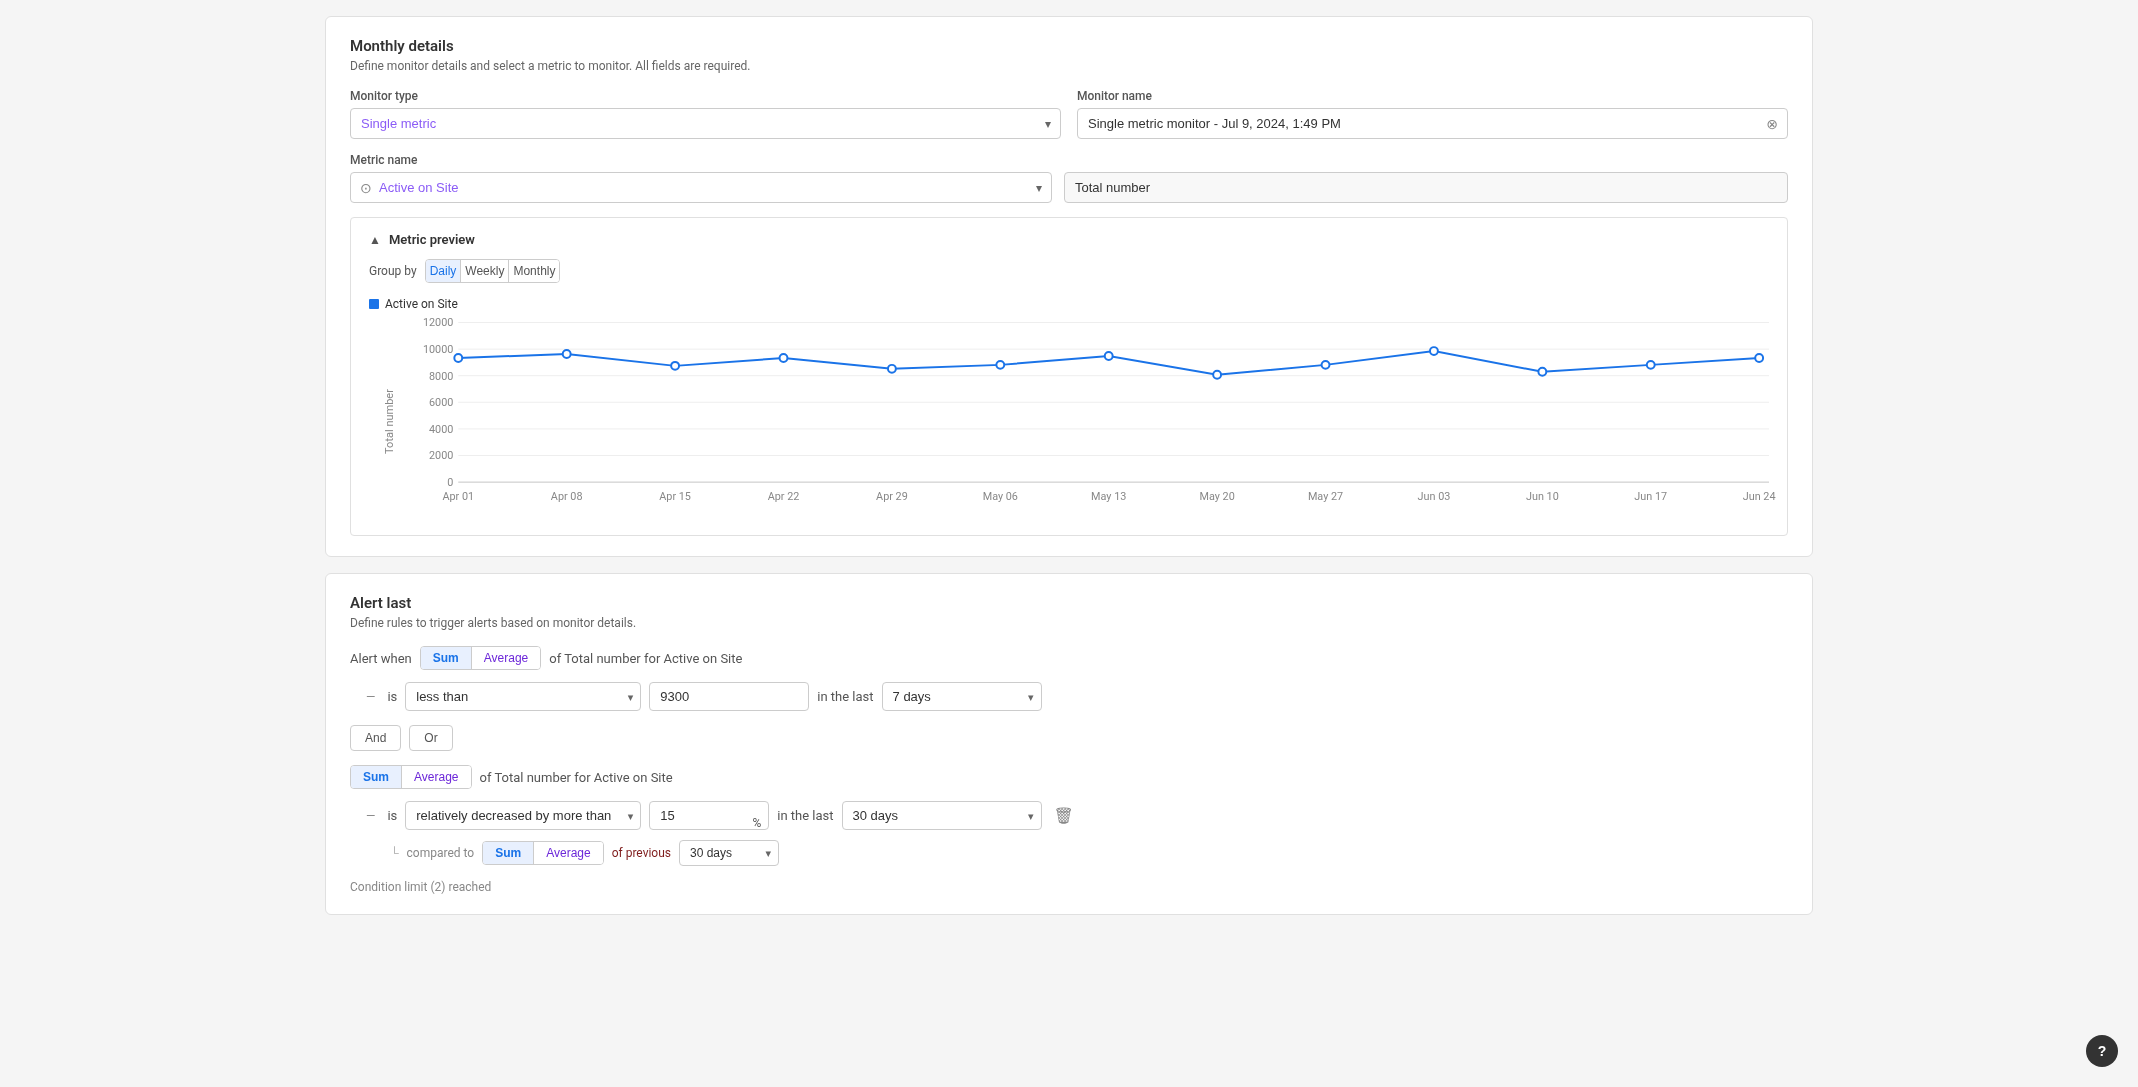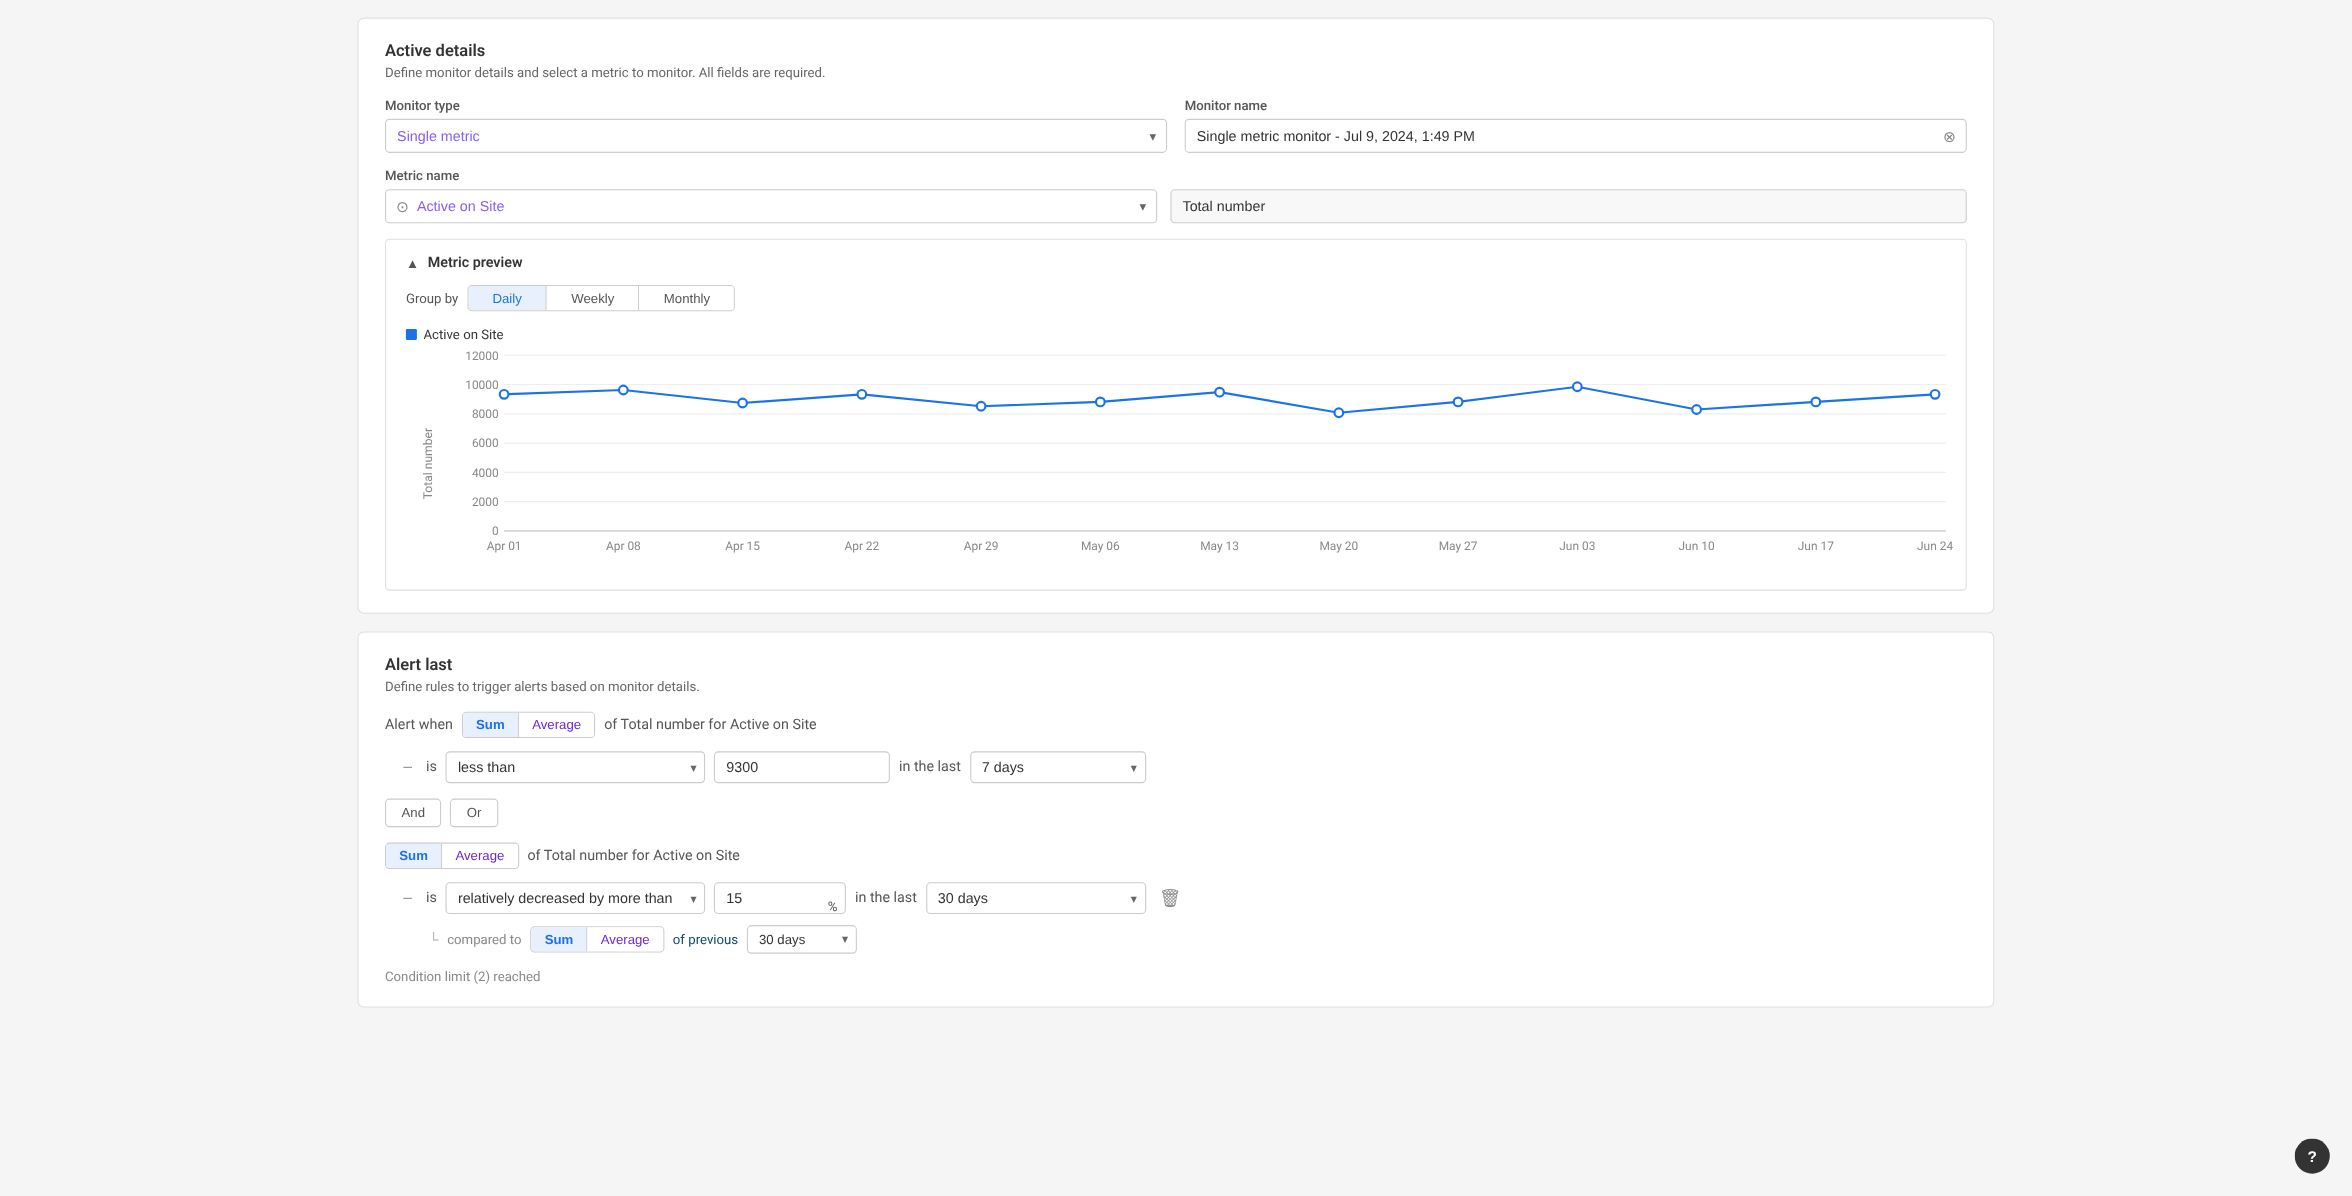--- a/index.html
+++ b/index.html
@@ -143,21 +143,21 @@
       font-size: 12px;
       color: #555;
     }
     .tab-group {
       display: flex;
       border: 1px solid #ccc;
       border-radius: 4px;
       overflow: hidden;
     }
     .tab-btn {
-      padding: 4px 22px;
+      padding: 4px 4px;
       font-size: 12px;
       background: #fff;
       border: none;
       cursor: pointer;
       color: #555;
       border-right: 1px solid #ccc;
     }
     .tab-btn:last-child { border-right: none; }
     .tab-btn.active {
       background: #e8f0fe;
@@ -324,21 +324,21 @@
       gap: 8px;
       padding-left: 32px;
       margin-bottom: 8px;
     }
     .compared-to-label {
       font-size: 12px;
       color: #888;
     }
     .of-previous-label {
       font-size: 12px;
-      color: #0c4a6e;
+      color: #7f1d1d;
     }
     .compared-select-wrapper {
       position: relative;
       display: inline-block;
     }
     .compared-select-wrapper::after {
       content: '▾';
       position: absolute;
       right: 8px;
       top: 50%;
@@ -399,21 +399,21 @@
       color: #333;
       width: 120px;
     }
   </style>
 </head>
 <body>
 
 <div class="page-container">
 
   <div class="card">
-    <div class="section-title">Active details</div>
+    <div class="section-title">Monthly details</div>
     <div class="section-subtitle">Define monitor details and select a metric to monitor. All fields are required.</div>
 
     <div class="form-row">
       <div class="form-group">
         <label class="form-label">Monitor type</label>
         <div class="select-wrapper">
           <select>
             <option>Single metric</option>
           </select>
         </div>

